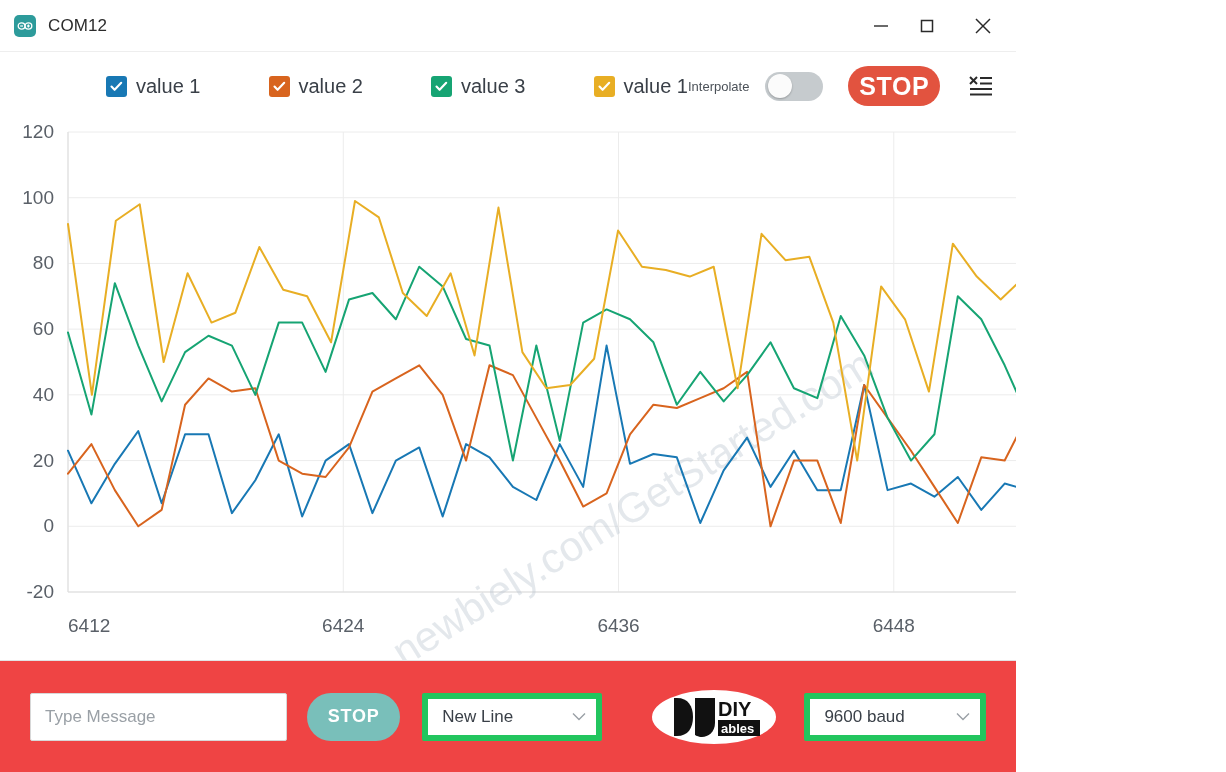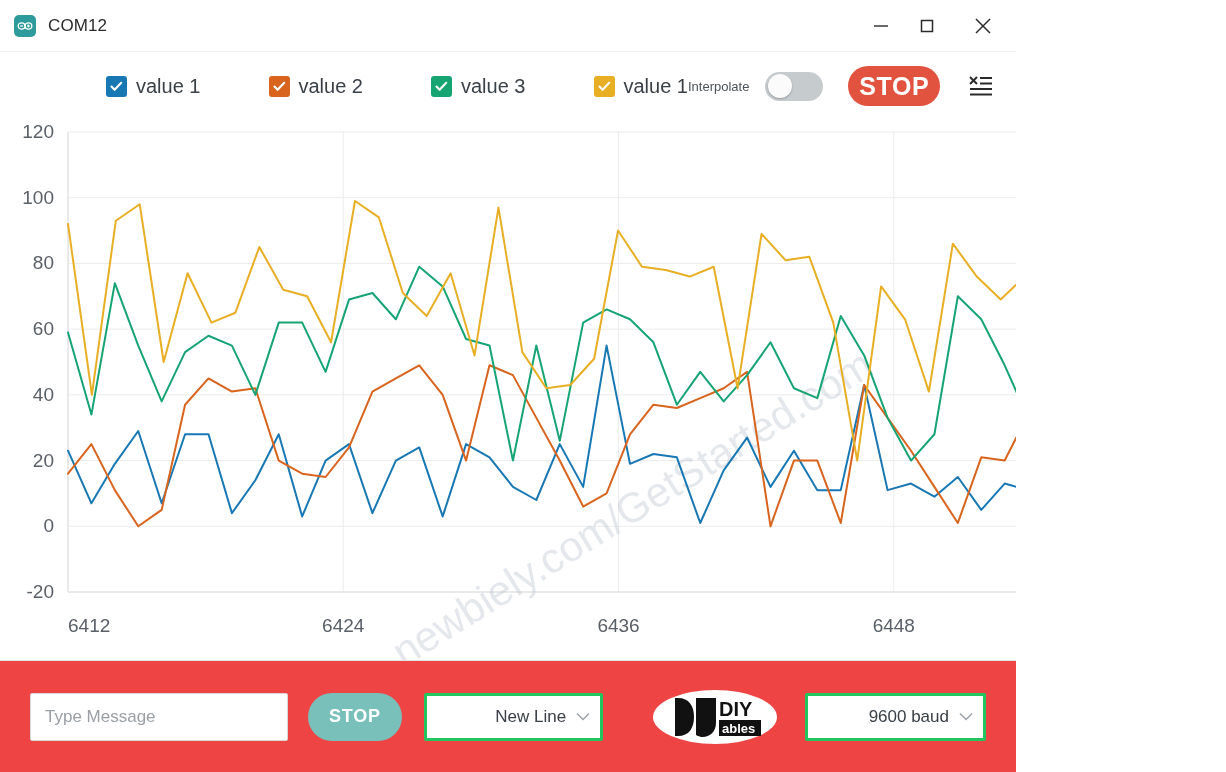--- a/index.html
+++ b/index.html
@@ -207,27 +207,26 @@
     align-items: center;
     justify-content: center;
     border: none;
     cursor: pointer;
     font-family: "Liberation Sans", sans-serif;
   }
   .select-box {
     position: relative;
     height: 48px;
     background: #ffffff;
-    border: 3px solid #22c55e;
+    border: 6px solid #22c55e;
     border-radius: 2px;
     display: flex;
     align-items: center;
     box-sizing: border-box;
     cursor: pointer;
-    text-align: right;
   }
   .select-box .sel-text {
     font-size: 17px;
     color: #3a4048;
     padding-left: 14px;
     flex: 1 1 auto;
     white-space: nowrap;
   }
   .select-box .chev {
     width: 34px;

